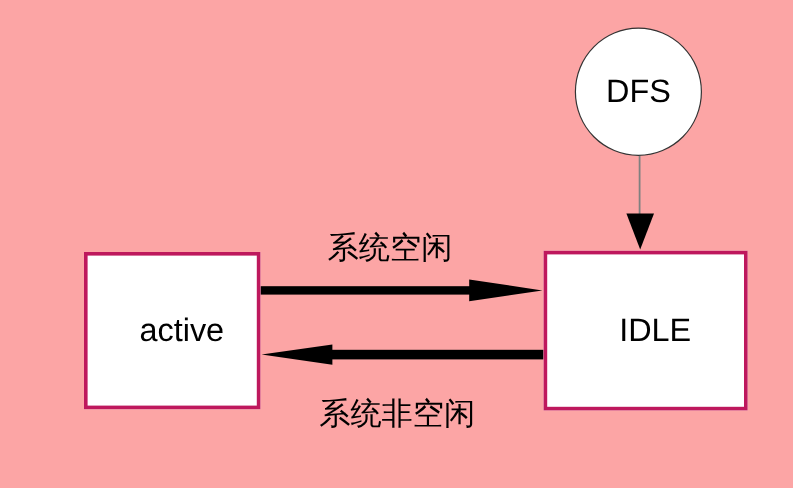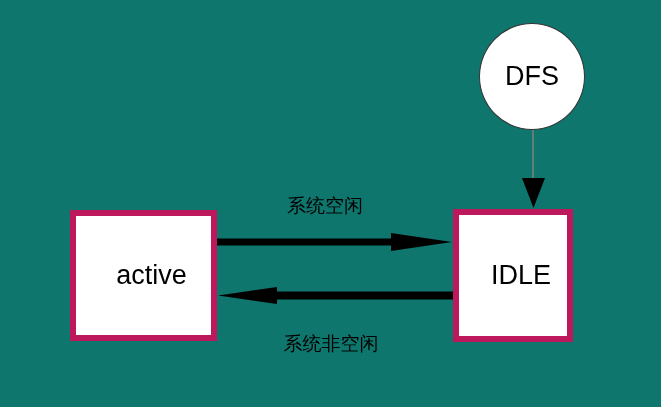--- a/index.html
+++ b/index.html
@@ -7,21 +7,21 @@
     padding: 0;
     background: #ffffff;
   }
   body {
     font-family: "Liberation Sans", "DejaVu Sans", sans-serif;
   }
   .stage {
     position: relative;
     width: 661px;
     height: 407px;
-    background: #0f766e;
+    background: #fca5a5;
     overflow: hidden;
   }
   .edges-layer {
     position: absolute;
     left: 0;
     top: 0;
     width: 661px;
     height: 407px;
   }
   .node {
@@ -29,34 +29,34 @@
     box-sizing: border-box;
     background: #ffffff;
     display: flex;
     align-items: center;
     justify-content: center;
     color: #000000;
     font-size: 27px;
     line-height: 1;
   }
   .node-rect {
-    border: 6px solid #be185d;
+    border: 3px solid #be185d;
     padding-left: 16px;
   }
   .node-circle {
     border: 1px solid #333333;
     border-radius: 50%;
   }
   #node-active { left: 70px;  top: 210px; width: 147px; height: 131px; }
-  #node-idle   { left: 453px; top: 209px; width: 120px; height: 133px; }
+  #node-idle   { left: 453px; top: 209px; width: 170px; height: 133px; }
   #node-dfs    { left: 479px; top: 23px;  width: 106px; height: 107px; }
   .edge-label {
     position: absolute;
     color: #000000;
-    font-size: 19px;
+    font-size: 26px;
     line-height: 32px;
     text-align: center;
     white-space: nowrap;
   }
   #edge-label-idle { left: 250px; top: 190px; width: 150px; }
   #edge-label-busy { left: 242px; top: 328px; width: 150px; margin-left: 14px; }
 </style>
 </head>
 <body>
 

